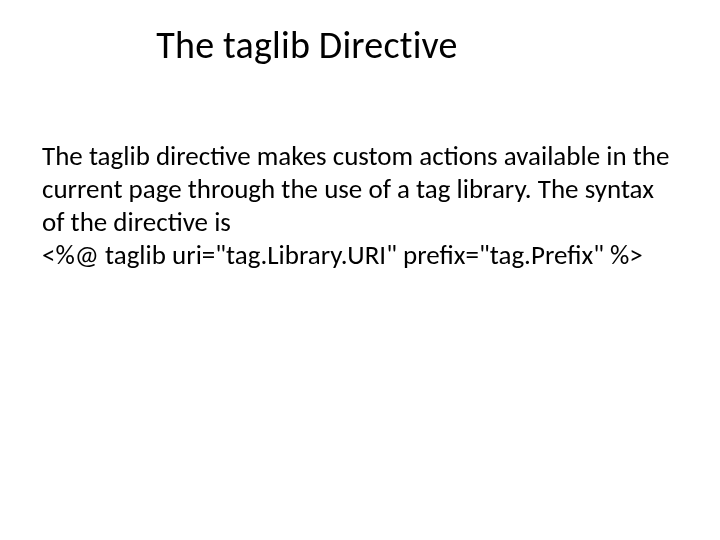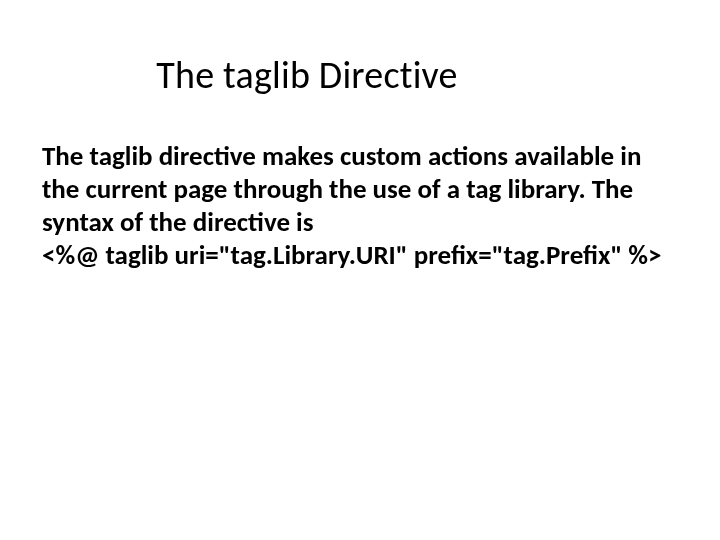--- a/index.html
+++ b/index.html
@@ -19,30 +19,29 @@
   }
   .title {
     position: absolute;
     top: 22px;
     left: 0;
     width: 614px;
     text-align: center;
     font-size: 38px;
     font-weight: 400;
     letter-spacing: 0.2px;
-    margin-top: 30px;
   }
   .body {
     position: absolute;
     top: 140px;
     left: 42px;
     width: 636px;
     font-size: 27px;
     line-height: 1.22;
-    font-weight: 700;
+    font-weight: 400;
   }
   .body p {
     margin: 0 0 30px 0;
   }
 </style>
 </head>
 <body>
 
 <div class="slide">
   <div class="title">The taglib Directive</div>

